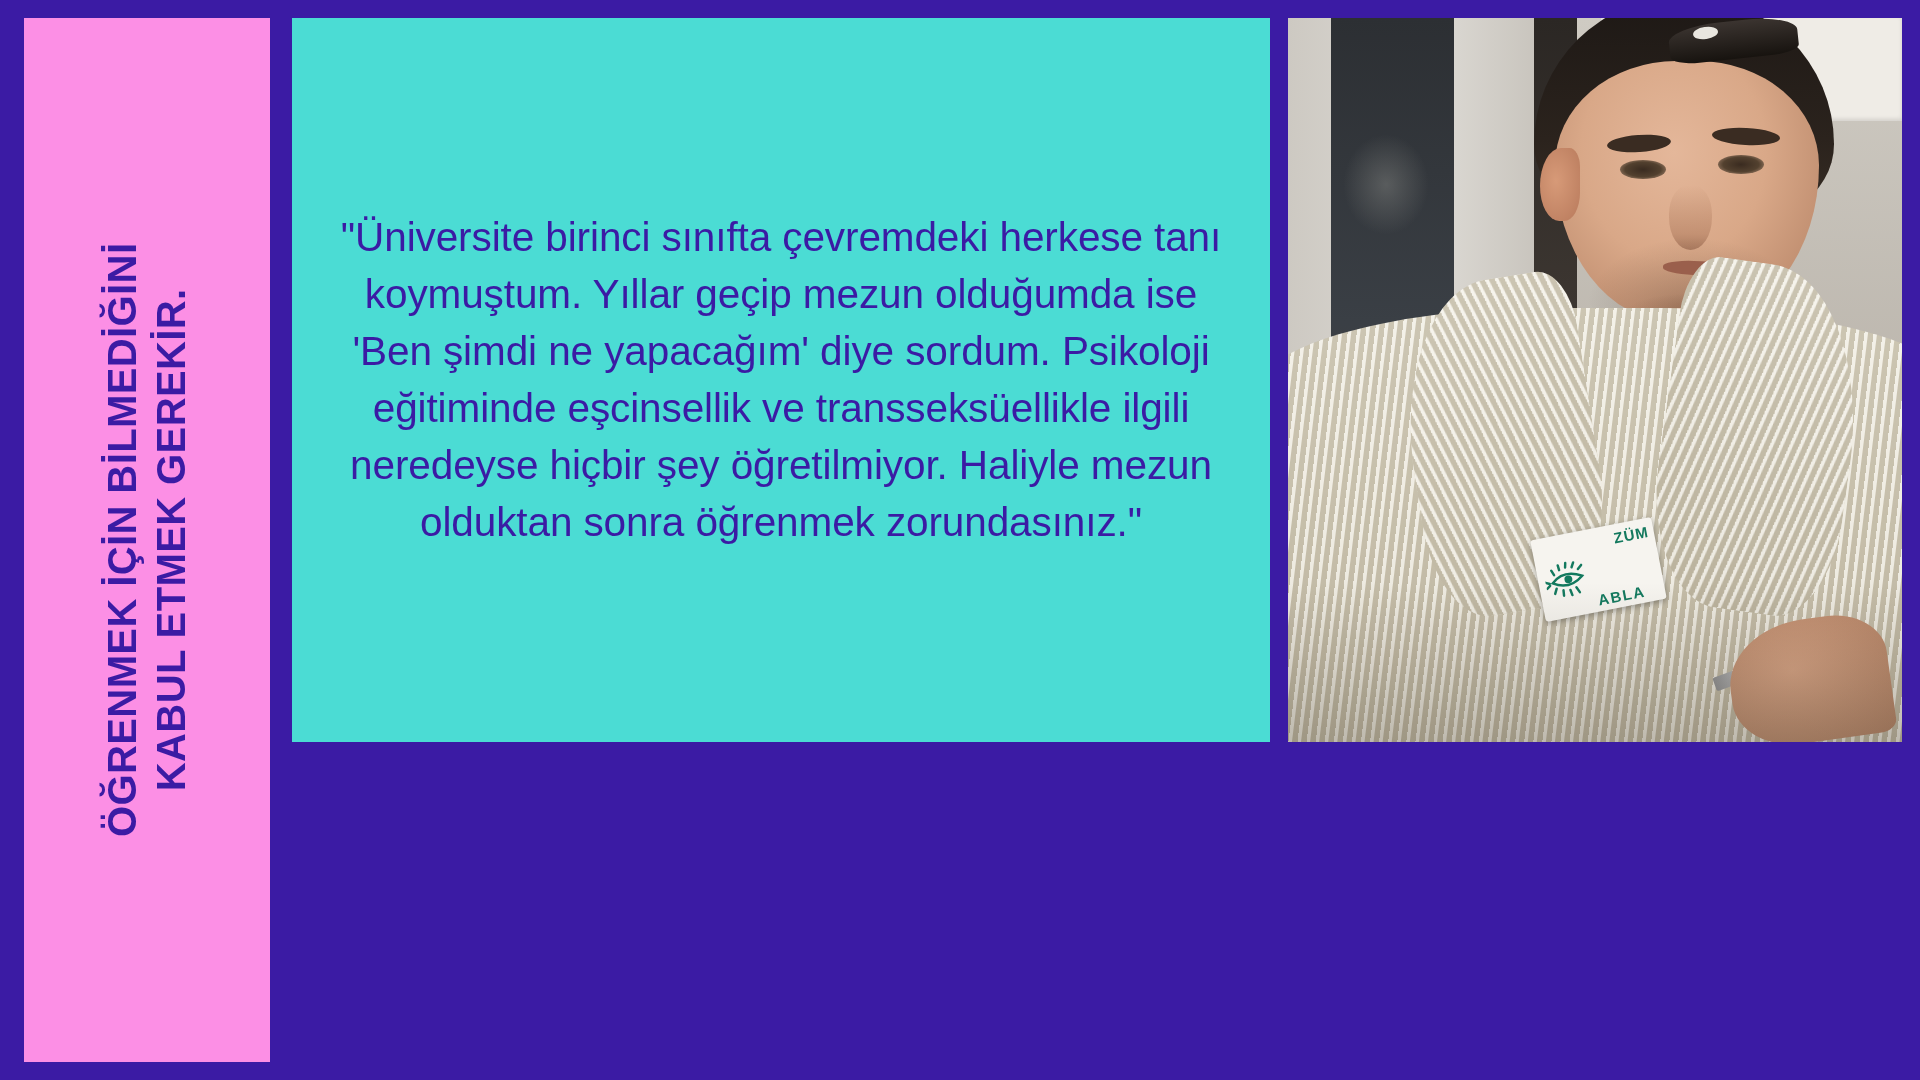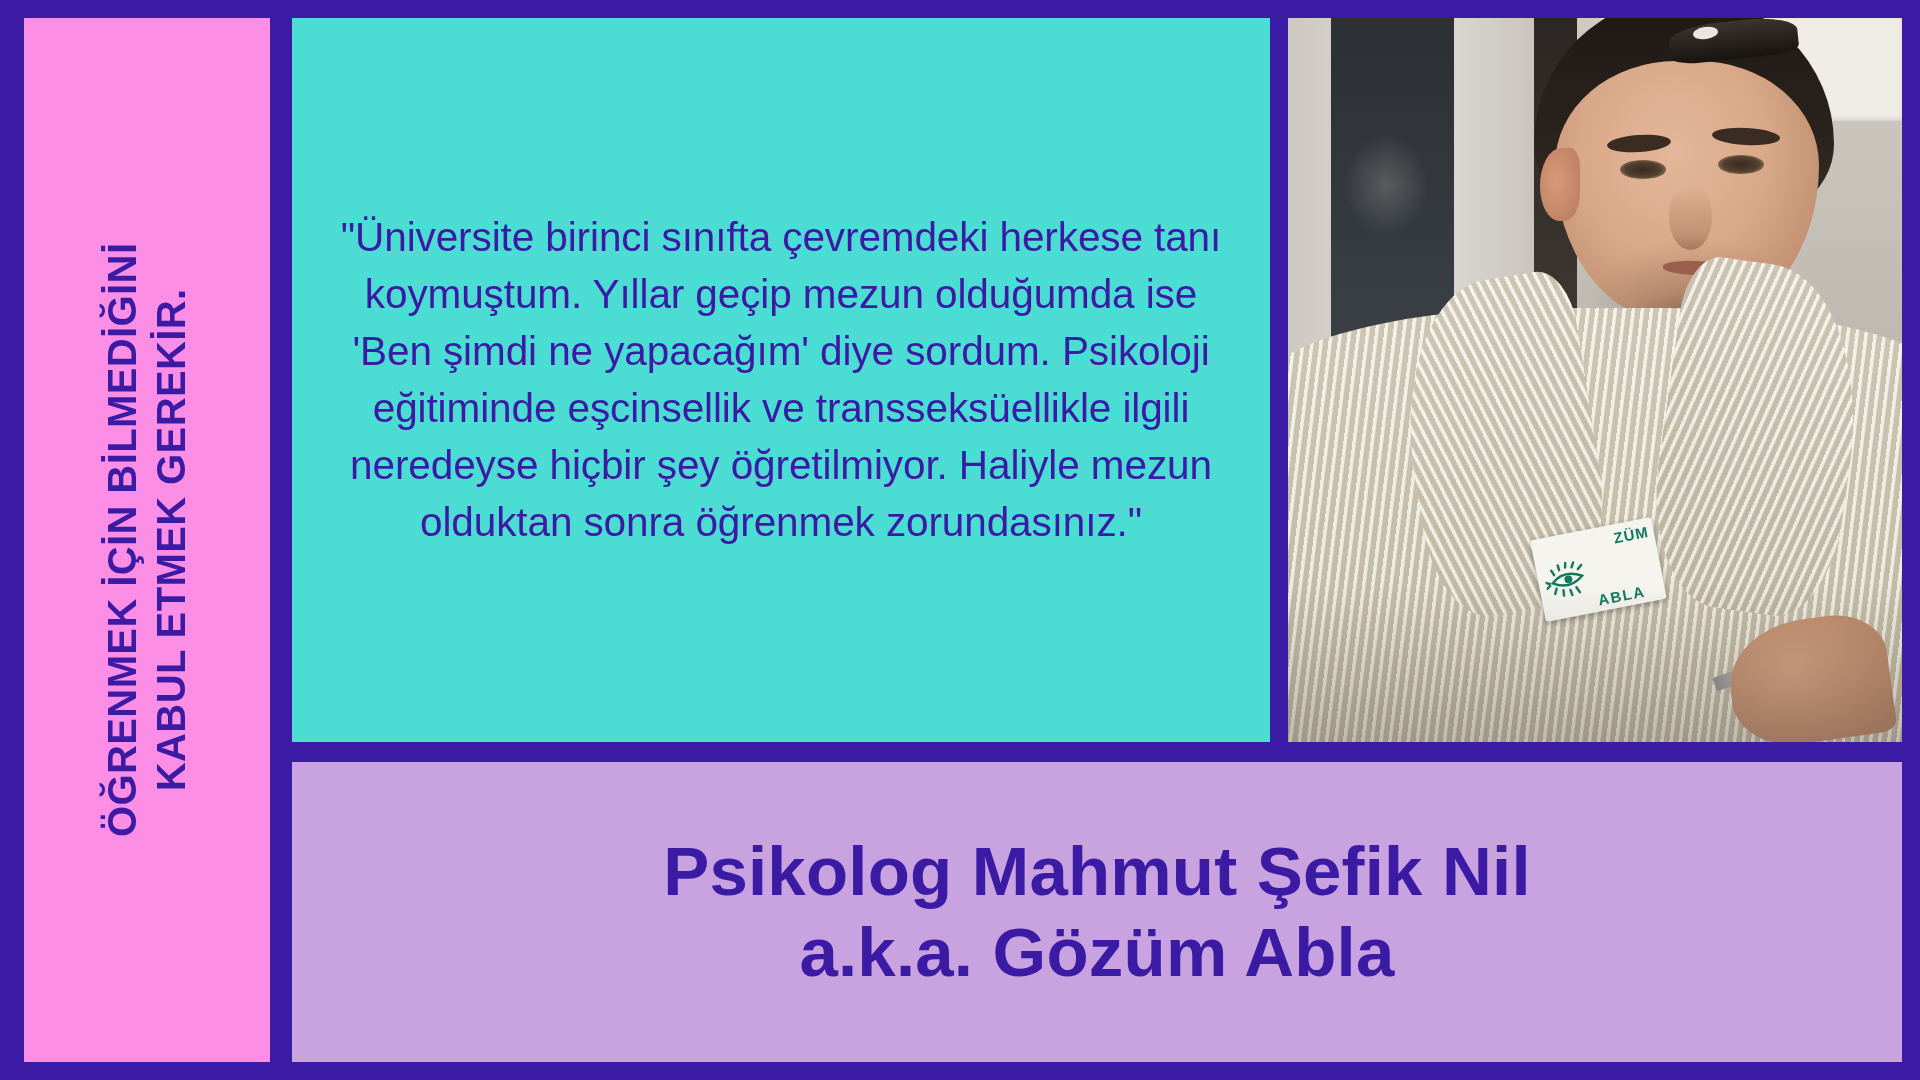--- a/index.html
+++ b/index.html
@@ -380,18 +380,14 @@
           <path d="M8 38 L0 34 M8 42 L1 47"></path>
         </g>
       </svg>
       <div id="ph-badge-word-top">ZÜM</div>
       <div id="ph-badge-word-bottom">ABLA</div>
     </div>
 
     <div class="ph-layer" id="ph-shadow-bottom"></div>
   </div>
 
-  <div id="name-panel">
-    <div id="name-text">Psikolog Mahmut Şefik Nil
-a.k.a. Gözüm Abla</div>
-  </div>
 
 </div>
 
 </body></html>

